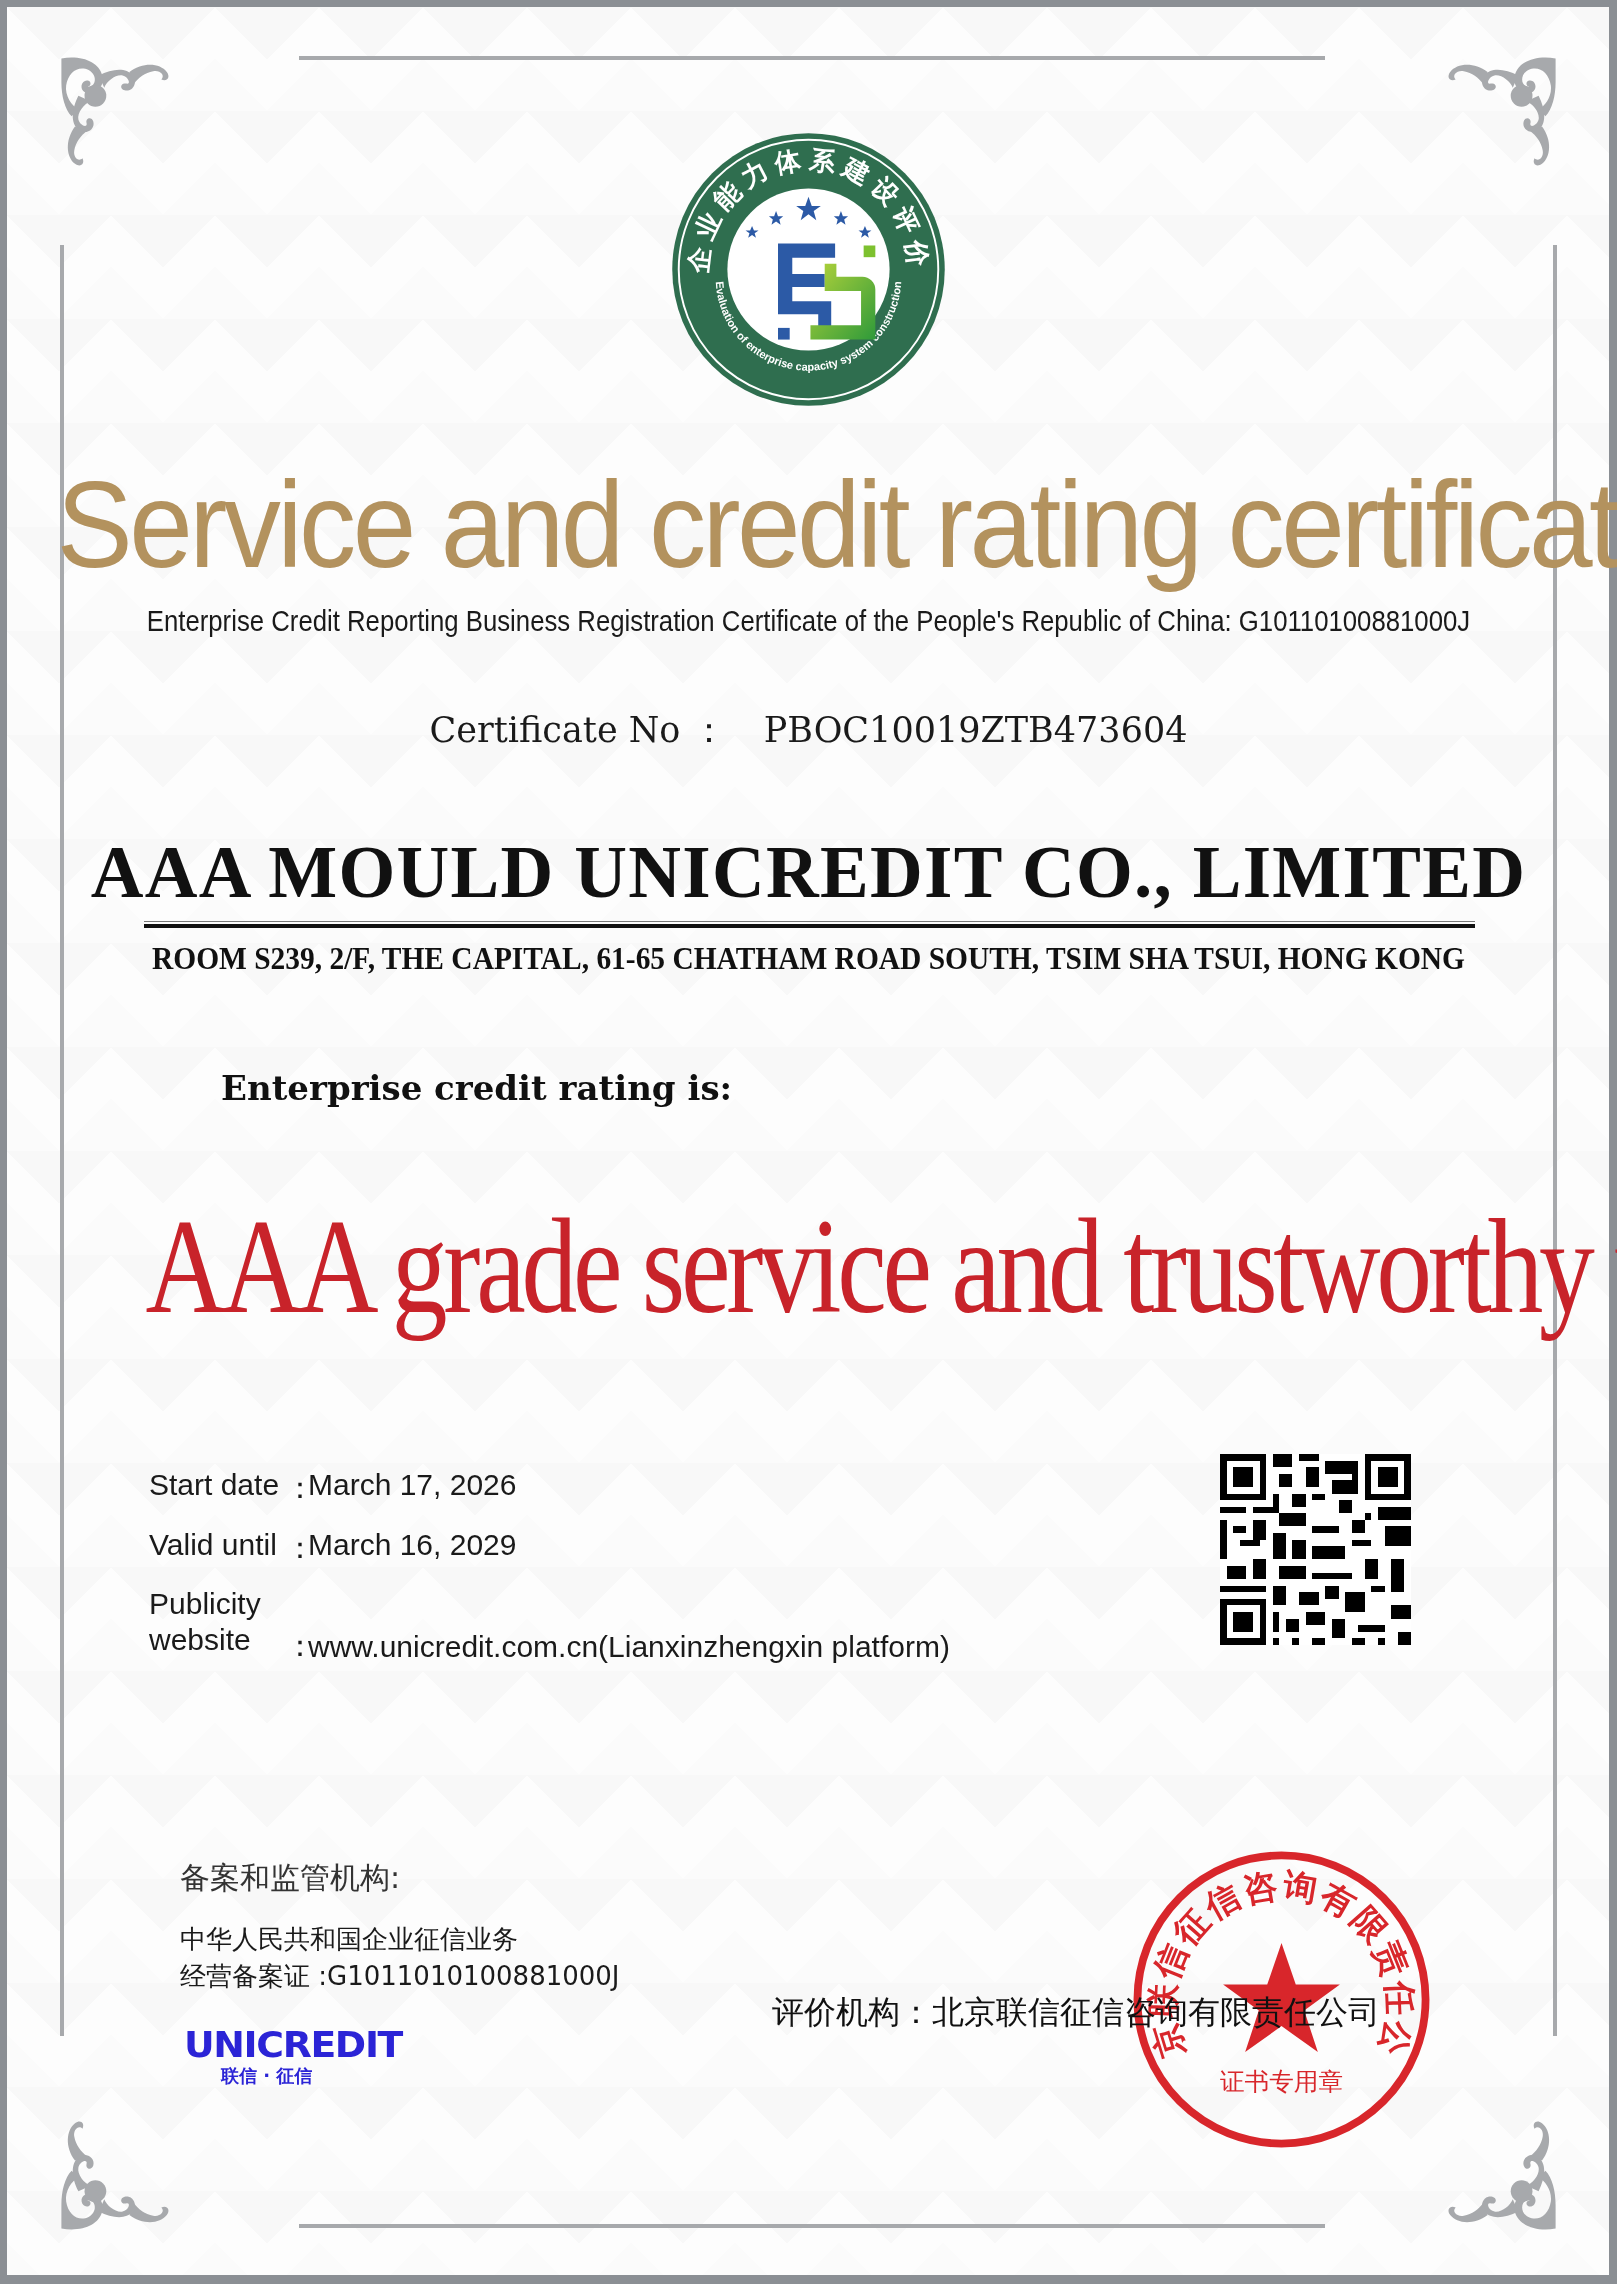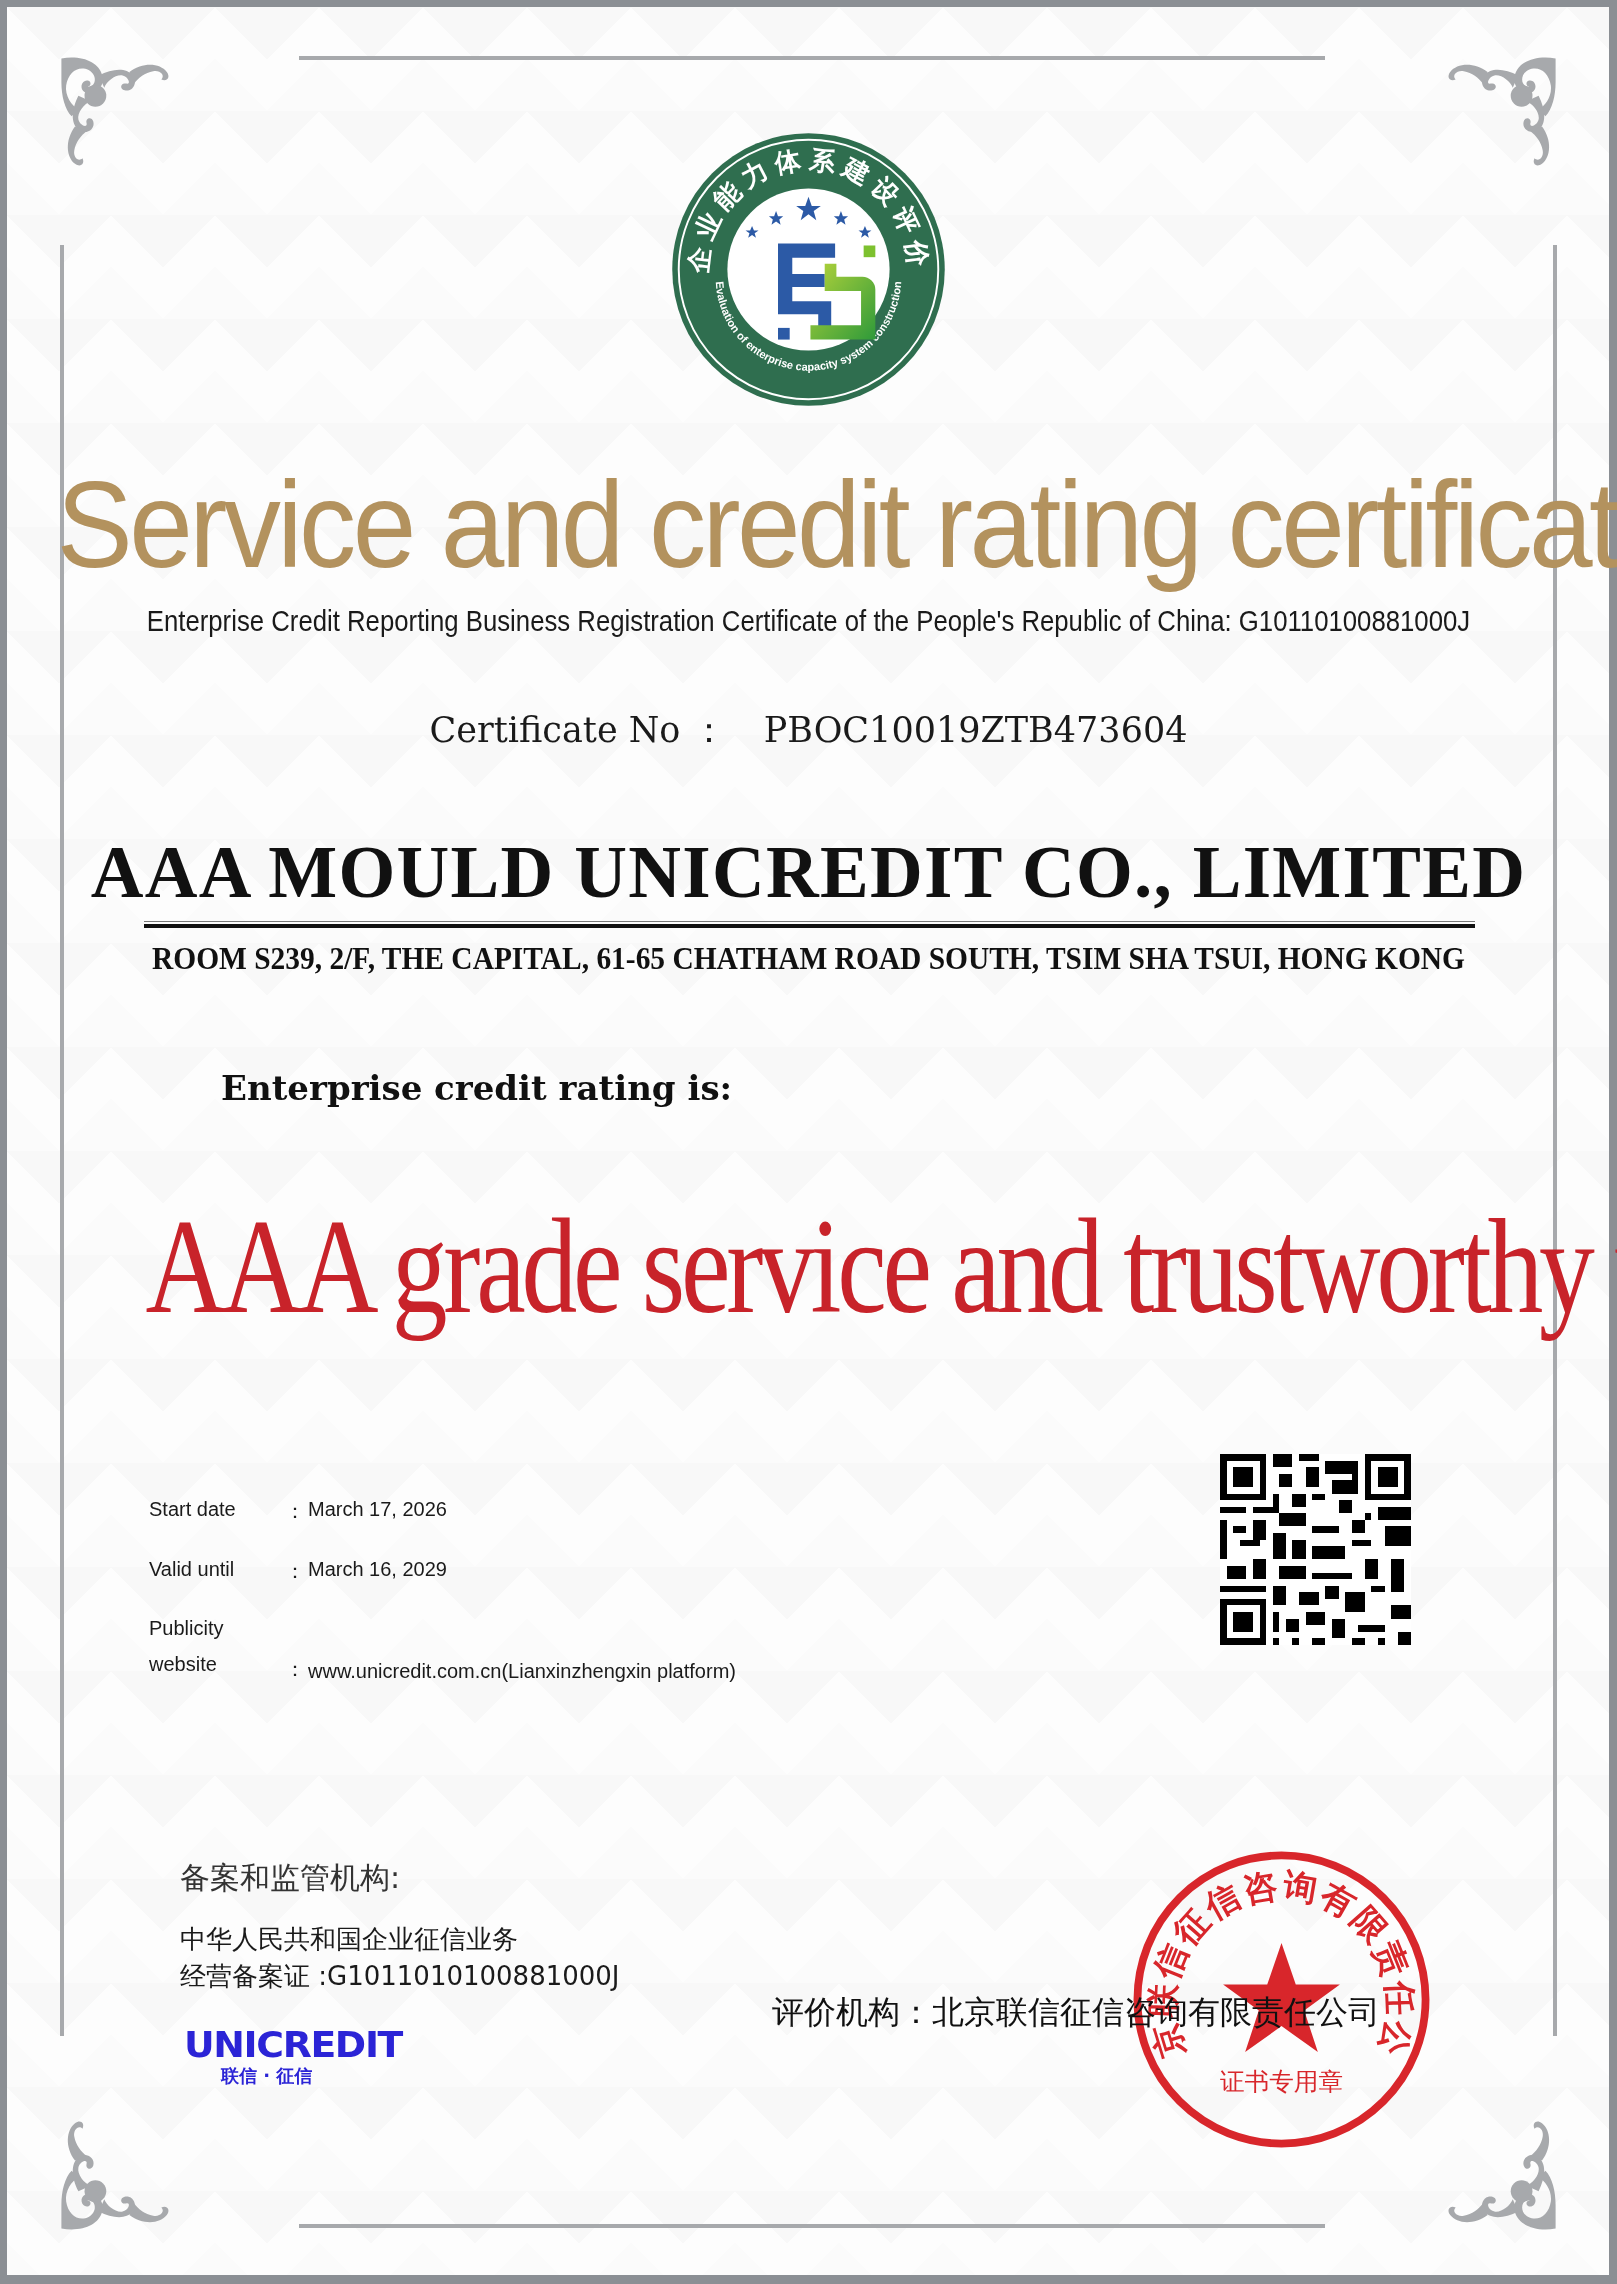--- a/index.html
+++ b/index.html
@@ -19,21 +19,21 @@
   .title{top:454px;font-family:"Liberation Sans",sans-serif;font-size:123px;color:#b3925e;letter-spacing:-3.9px;transform:scaleX(0.93);transform-origin:center;white-space:nowrap;}
   .subtitle{top:605px;font-size:28.6px;color:#1a1a1a;transform:scaleX(0.9);white-space:nowrap;}
   .certno{top:707px;font-family:"DejaVu Serif",serif;font-weight:normal;font-size:35px;color:#1a1a1a;white-space:nowrap;}
   .certno .gap{display:inline-block;width:26px;}
   .company{top:831px;font-family:"Liberation Serif",serif;font-weight:bold;font-size:73px;color:#111;letter-spacing:1.3px;white-space:nowrap;}
   .company-rule{position:absolute;left:144px;width:1331px;top:924px;height:3.9px;background:#111;}
   .company-rule2{position:absolute;left:144px;width:1331px;top:921px;height:0.6px;background:#777;}
   .address{top:940px;font-family:"Liberation Serif",serif;font-weight:bold;font-size:32px;color:#111;white-space:nowrap;transform:scaleX(0.92);}
   .rating-label{left:221px;top:1068px;font-family:"DejaVu Serif",serif;font-weight:bold;font-size:34px;color:#111;white-space:nowrap;}
   .tagline{top:1188px;font-family:"Liberation Serif",serif;font-size:136px;color:#c8232a;white-space:nowrap;letter-spacing:-5.2px;transform:scaleX(0.82);transform-origin:center;}
-  .detail{font-size:20px;color:#1a1a1a;white-space:nowrap;margin-top:30px;}
+  .detail{font-size:30px;color:#1a1a1a;white-space:nowrap;}
   .detail .lbl{position:absolute;left:0;}
   .qr{position:absolute;left:1220px;top:1454px;width:191px;height:191px;}
   .cn{font-size:28.6px;color:#1a1a1a;white-space:nowrap;font-family:"DejaVu Sans",sans-serif;}
   .unicredit{left:184px;top:2024px;font-family:"DejaVu Sans",sans-serif;font-weight:bold;font-size:36px;color:#2b24d6;letter-spacing:-1.3px;transform:scaleX(1.05);transform-origin:left;white-space:nowrap;}
   .unicredit-cn{left:221px;top:2064px;font-family:"DejaVu Sans",sans-serif;font-weight:bold;font-size:18px;color:#2b24d6;white-space:nowrap;}
   .evaluator{left:772px;top:1991px;font-family:"DejaVu Sans",sans-serif;font-size:32px;color:#111;white-space:nowrap;z-index:3;}
   .seal{position:absolute;left:1129px;top:1847px;width:305px;height:305px;z-index:2;}
 </style>
 </head>
 <body>

